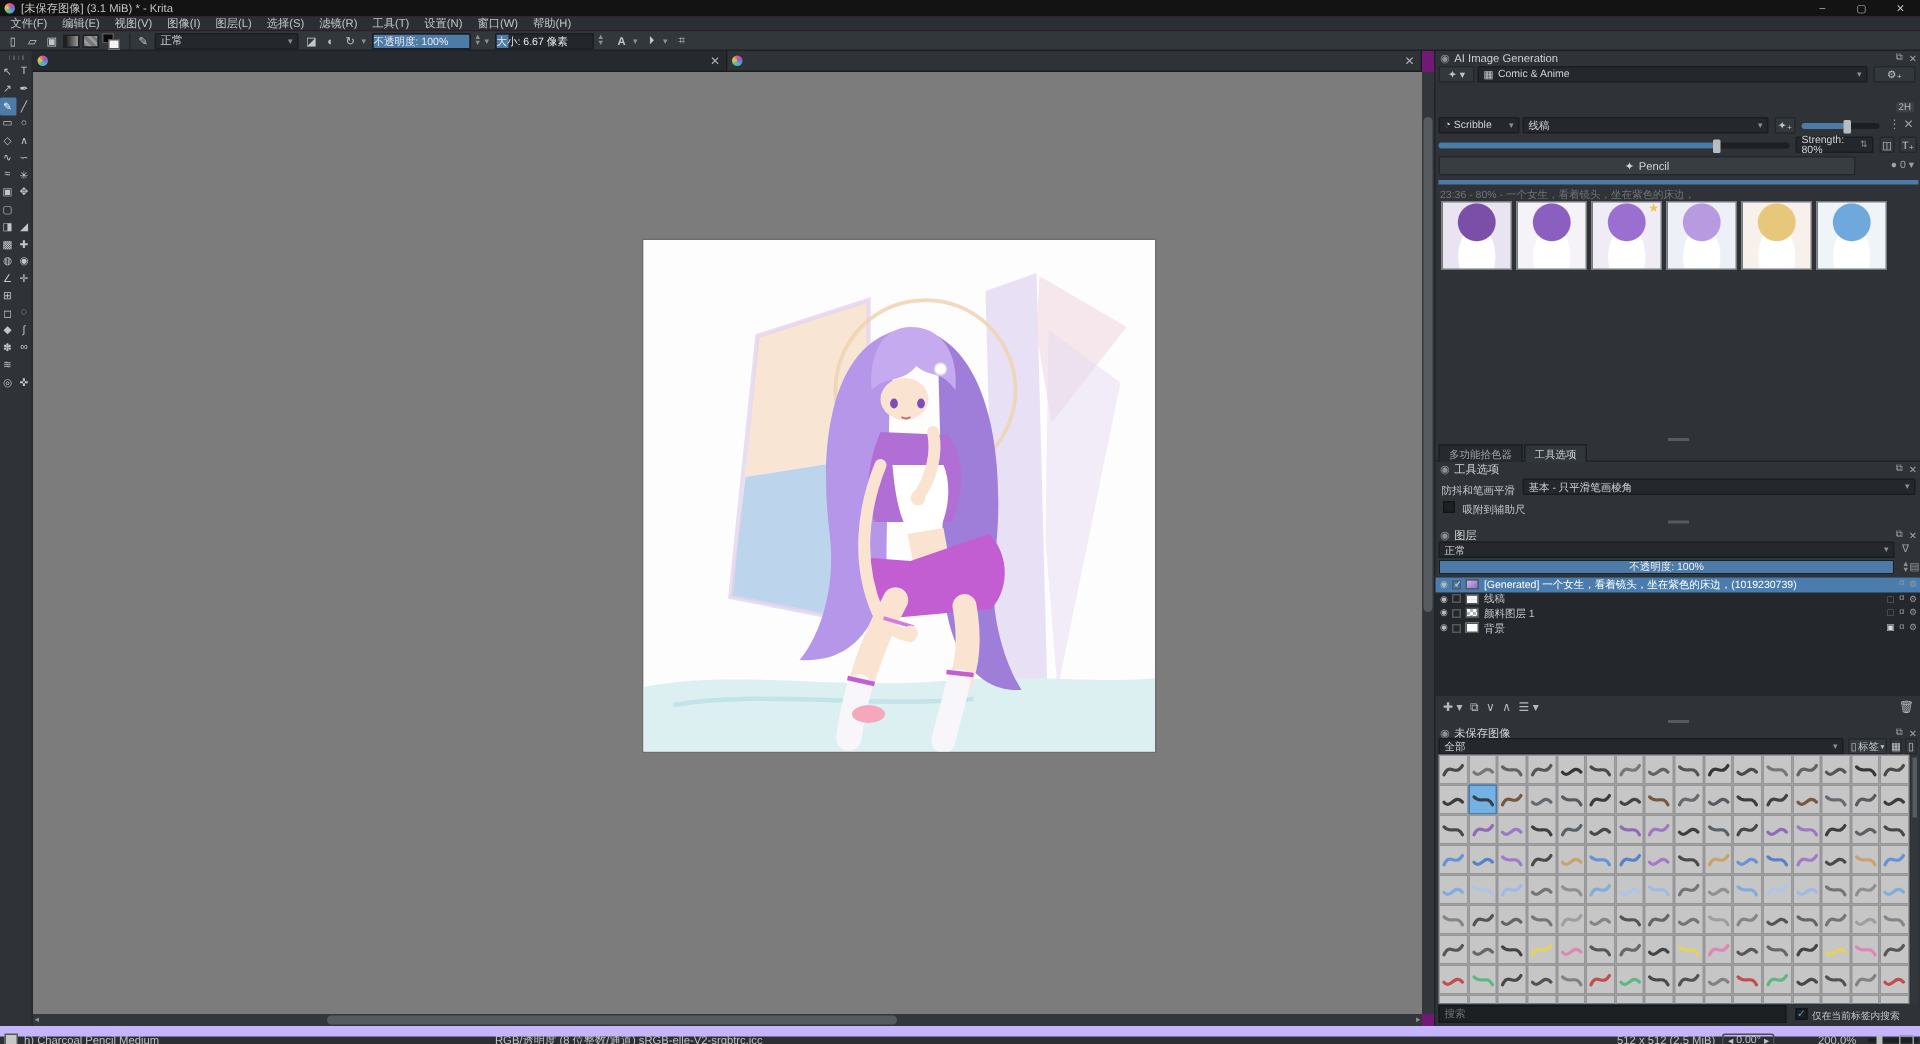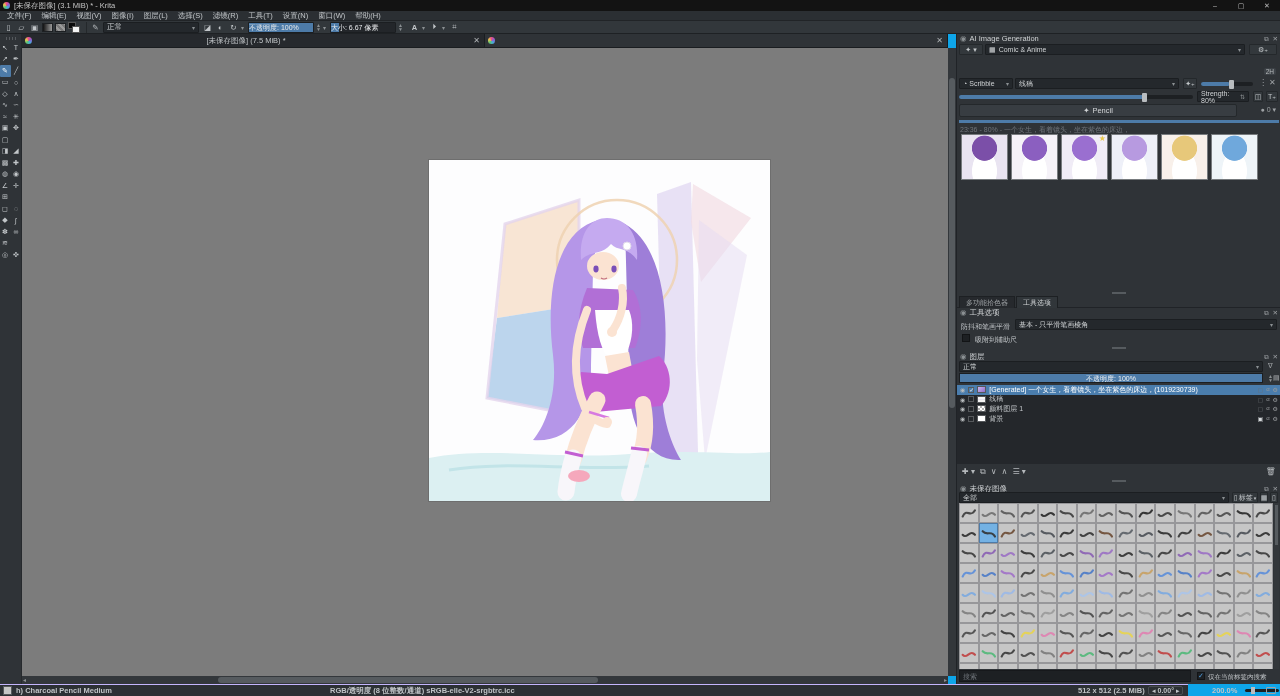--- a/index.html
+++ b/index.html
@@ -1,18 +1,18 @@
 <!DOCTYPE html>
 <html><head>
 <meta charset="utf-8">
 <style>
   * { margin:0; padding:0; box-sizing:border-box; }
   html,body { background:#1a1a1a; }
   body { font-family:"Liberation Sans","DejaVu Sans",sans-serif; }
-  #app { position:relative; width:1280px; height:696px; background:#0ea5e9; overflow:hidden;
+  #app { position:relative; width:1280px; height:696px; background:#701a75; overflow:hidden;
          color:#c9ccce; font-size:8px; -webkit-font-smoothing:antialiased; }
 
   
   .titlebar { position:absolute; left:0; top:0; width:1280px; height:11px; background:#131313;
               display:flex; align-items:center; color:#c4c4c4; font-size:7.5px; }
   .app-icon { width:7px; height:7px; border-radius:50%; margin:0 4px 0 3px;
               background:conic-gradient(#e94f8a,#8a5fd0,#4aa8e0,#55c47a,#e8c84d,#e94f8a); }
   .win-controls { position:absolute; right:0; top:0; height:11px; display:flex; }
   .win-btn { width:26px; height:11px; display:flex; align-items:center; justify-content:center;
              color:#bdbdbd; font-size:7px; }
@@ -141,22 +141,22 @@
                 display:grid; grid-template-columns:repeat(16,1fr); grid-auto-rows:20px; gap:0; background:#25282c; }
   .bcell { position:relative; background:#c6c6c6; border:1px solid #97979a; }
   .bcell.selected { background:#74b2e4; border-color:#4d7ba8; }
   .grid-scroll { position:absolute; left:317px; top:469px; width:5px; height:166px; background:#33373b; }
   .grid-scroll .handle { position:absolute; left:1px; top:2px; width:3px; height:40px; background:#565b5f; }
   .search-input { position:absolute; left:2px; top:636px; width:232px; height:12px; background:#1d2023;
                   border:1px solid #16181b; color:#c9ccce; font-size:7px; padding:0 3px; font-family:inherit; }
   .search-input::placeholder { color:#6f747a; }
 
   
-  .statusbar { position:absolute; left:0; top:684px; width:1188px; height:12px; background:#2c3034;
-               border-top:1px solid #c4b5fd; display:flex; align-items:center; font-size:7.5px; color:#bfc3c6;font-weight:bold; }
+  .statusbar { position:absolute; left:0; top:684px; width:1280px; height:12px; background:#2c3034;
+               border-top:7px solid #c4b5fd; display:flex; align-items:center; font-size:7.5px; color:#bfc3c6; }
   .preset-mini { width:9px; height:9px; background:#c6c6c6; border:1px solid #55585b; margin:0 4px 0 3px; }
   .rotation-box { display:flex; align-items:center; gap:2px; border:1px solid #4a4e52; border-radius:2px;
                   padding:0 3px; height:9px; margin:0 8px; font-size:7px; }
   .zoom-slider { position:relative; width:34px; height:3px; background:#1d2023; border-radius:2px; margin:0 5px; }
   .zoom-slider .knob { position:absolute; left:6px; top:-2px; width:4px; height:7px; background:#b9bdc0; }
   .monitor-icon { width:10px; height:7px; border:1px solid #9ea2a5; border-radius:1px; margin-right:4px; }
 </style>
 </head>
 <body>
 
@@ -270,21 +270,20 @@
         <div class="tool">≋</div>
         <div class="tool"></div>
         <div class="tool">◎</div>
         <div class="tool">✜</div>
       </div>
   </div>
 
   <div class="tabbar">
       <div class="doc-tab">
         <span class="app-icon" style="margin: 0px 3px;"></span>
-        <span class="tab-label">[未保存图像] (7.5 MiB) *</span>
         <span class="tab-close">✕</span>
       </div>
       <div class="doc-tab active">
         <span class="app-icon" style="margin: 0px 3px;"></span>
         <span class="tab-close">✕</span>
       </div>
     </div>
 
   <div class="canvas-area">
     <div class="artboard">

